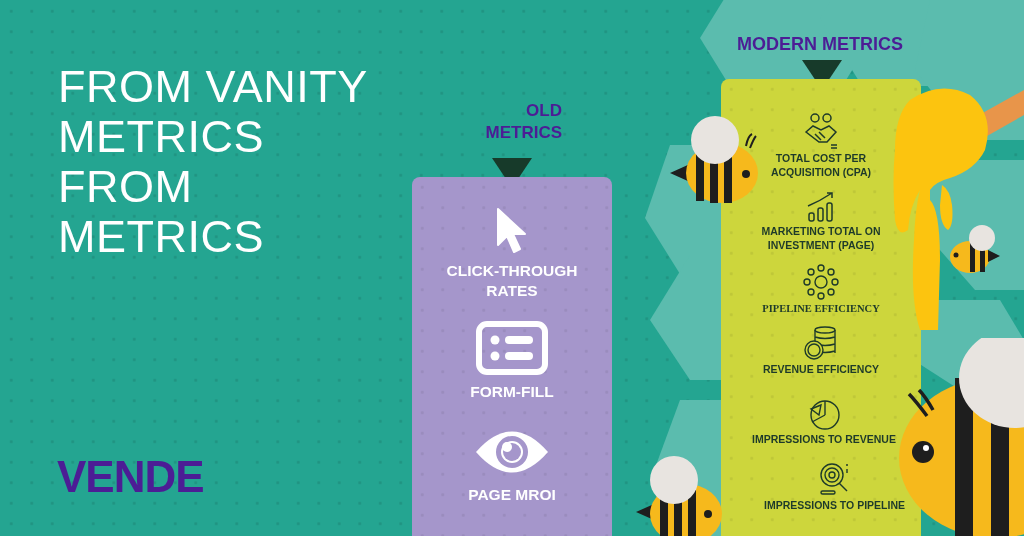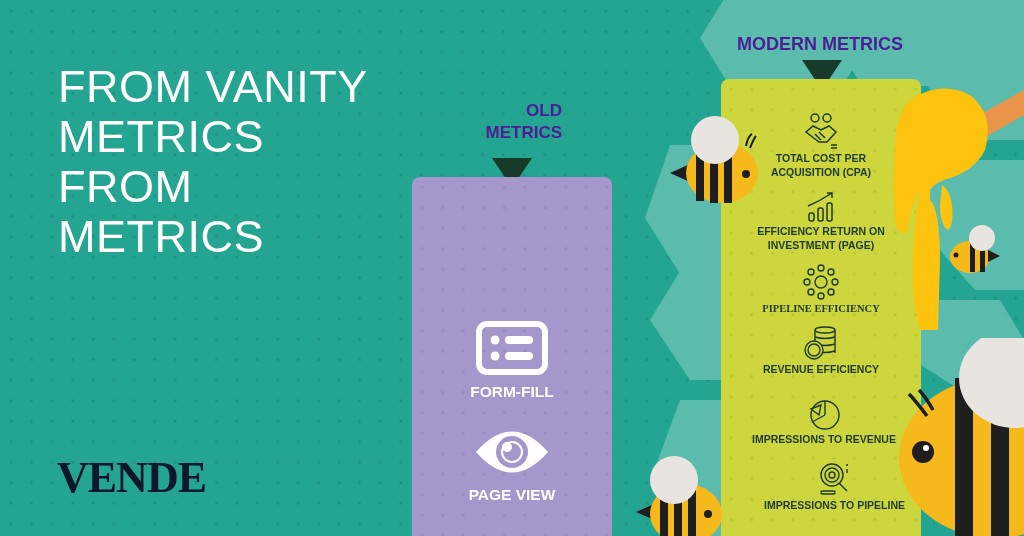--- a/index.html
+++ b/index.html
@@ -13,21 +13,21 @@
       font-family: "Liberation Sans", sans-serif;
     }
     .abs { position: absolute; }
 
     
     .headline { left: 58px; top: 62px; color: #ffffff; line-height: 50px; }
     .headline .bold { font-weight: 400; font-size: 45px; letter-spacing: 0.5px; display:block;text-align:center; }
     .headline .light { font-weight: 400; font-size: 45px; letter-spacing: 0.5px; display:block; }
 
     
-    .logo { left: 57px; top: 452px; font-weight: 900; font-size: 44px; color: #0f172a; letter-spacing: -1px; font-family: Liberation Serif, serif; }
+    .logo { left: 57px; top: 452px; font-weight: 900; font-size: 44px; color: #4c1d95; letter-spacing: -1px; font-family: Liberation Sans, sans-serif; }
 
     
     .sec-label { color: #4c1d95; font-weight: 700; text-align: center; font-size: 17px; line-height: 22px; }
     .tri { width: 0; height: 0; border-left: 20px solid transparent; border-right: 20px solid transparent; border-top: 30px solid #173a2a; }
 
     
     .old-box {
       left: 412px; top: 177px; width: 200px; height: 380px;
       background-color: #a596cb;
       background-image: radial-gradient(circle, rgba(0,0,0,0.07) 1.3px, transparent 1.6px);
@@ -73,39 +73,46 @@
 
 <div class="abs logo">VENDE</div>
 
 <div class="abs sec-label" style="left:462px;top:100px;width:100px;text-align:right;">
   <div>OLD</div>
   <div>METRICS</div>
 </div>
 <div class="abs tri" style="left:492px;top:158px;"></div>
 
 <div class="abs old-box">
+  <div class="old-item" style="top:30px;">
+    <svg width="40" height="48" viewBox="0 0 40 48">
+      <path d="M6 2 L6 38 L15 29 L22 45 L28 42 L21 27 L33 27 Z" fill="#fff" stroke="#fff" stroke-width="2" stroke-linejoin="round"></path>
+    </svg>
+    <div>CLICK-THROUGH</div>
+    <div>RATES</div>
+  </div>
   <div class="old-item" style="top:143px;">
     <svg width="74" height="56" viewBox="0 0 74 56">
       <rect x="4" y="4" width="66" height="48" rx="8" fill="none" stroke="#fff" stroke-width="6"></rect>
       <circle cx="20" cy="20" r="4.5" fill="#fff"></circle>
       <circle cx="20" cy="36" r="4.5" fill="#fff"></circle>
       <rect x="30" y="16" width="28" height="8" rx="4" fill="#fff"></rect>
       <rect x="30" y="32" width="28" height="8" rx="4" fill="#fff"></rect>
     </svg>
     <div>FORM-FILL</div>
   </div>
   <div class="old-item" style="top:248px;">
     <svg width="76" height="54" viewBox="0 0 76 54">
       <path d="M2 27 Q38 -14 74 27 Q38 68 2 27 Z" fill="#fff"></path>
       <circle cx="38" cy="27" r="16" fill="#a596cb"></circle>
       <circle cx="38" cy="27" r="11" fill="#fff"></circle>
       <circle cx="38" cy="27" r="9" fill="#a596cb"></circle>
       <circle cx="33" cy="22" r="5" fill="#fff"></circle>
     </svg>
-    <div>PAGE VIEW</div>
+    <div>PAGE MROI</div>
   </div>
 </div>
 
 <div class="abs sec-label" style="left:700px;top:33px;width:240px;font-size:18px;">MODERN METRICS</div>
 <div class="abs tri" style="left:802px;top:60px;"></div>
 
 <div class="abs mod-box">
   <div class="mod-item" style="top:33px;">
     <svg width="40" height="38" viewBox="0 0 40 38" fill="none" stroke="#1e3a2a" stroke-width="1.5">
       <circle cx="14" cy="6" r="4"></circle>
@@ -117,21 +124,21 @@
     <div>TOTAL COST PER</div>
     <div>ACQUISITION (CPA)</div>
   </div>
   <div class="mod-item" style="top:112px;">
     <svg width="30" height="32" viewBox="0 0 30 32" fill="none" stroke="#1e3a2a" stroke-width="1.5">
       <rect x="3" y="22" width="5" height="8" rx="2"></rect>
         <rect x="12" y="17" width="5" height="13" rx="2"></rect>
         <rect x="21" y="12" width="5" height="18" rx="2"></rect>
       <path d="M2 15 Q14 10 26 2 M21 2 L26 2 L26 7"></path>
     </svg>
-    <div>EFFICIENCY RETURN ON</div>
+    <div>MARKETING TOTAL ON</div>
     <div>INVESTMENT (PAGE)</div>
   </div>
   <div class="mod-item" style="top:185px;font-family:Liberation Serif, serif;">
     <svg width="36" height="36" viewBox="0 0 36 36" fill="none" stroke="#1e3a2a" stroke-width="1.4">
       <circle cx="18" cy="18" r="6"></circle>
       <circle cx="18" cy="4" r="3"></circle>
         <circle cx="18" cy="32" r="3"></circle>
         <circle cx="4" cy="18" r="3"></circle>
         <circle cx="32" cy="18" r="3"></circle>
       <circle cx="8" cy="8" r="3"></circle>

